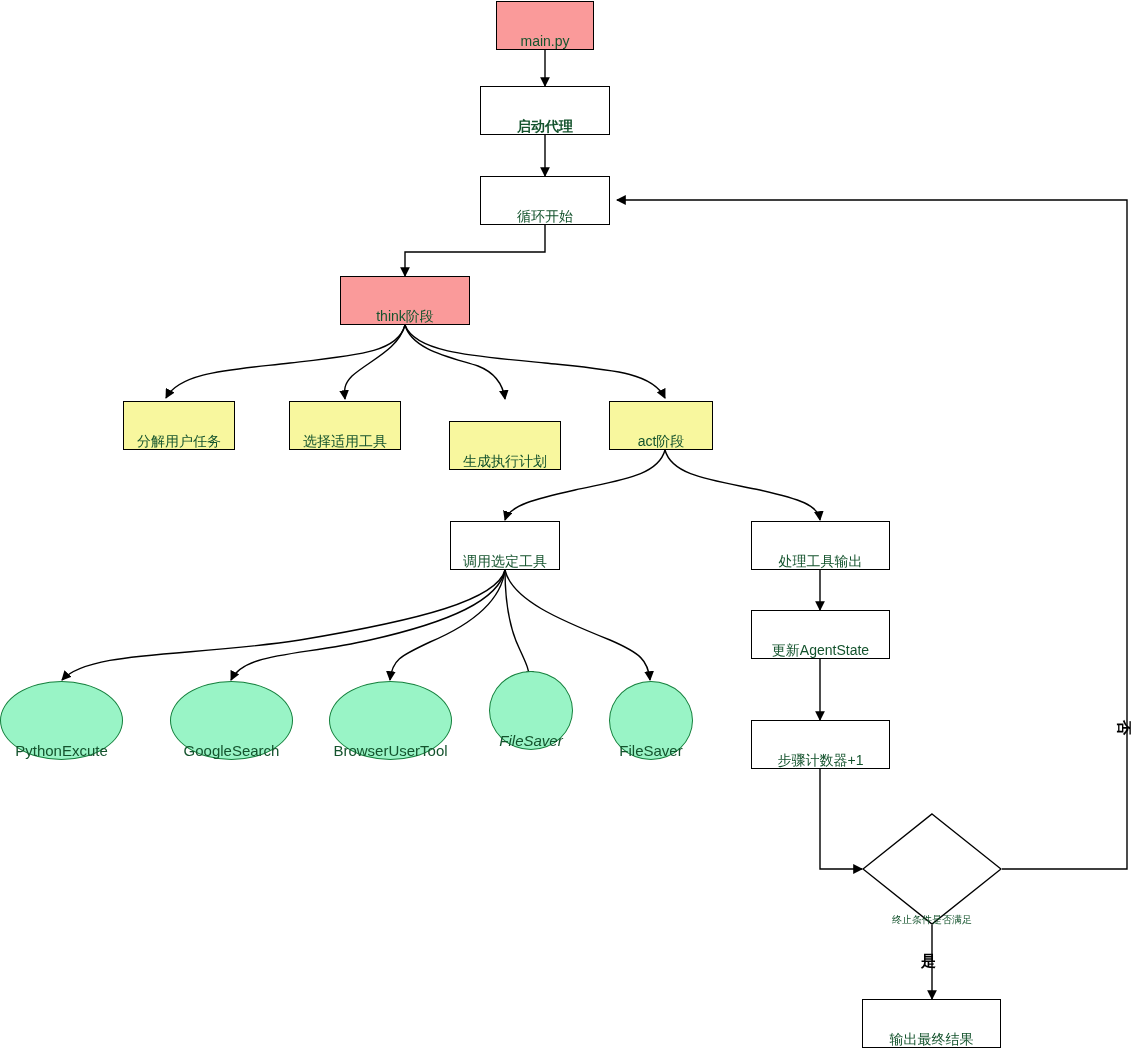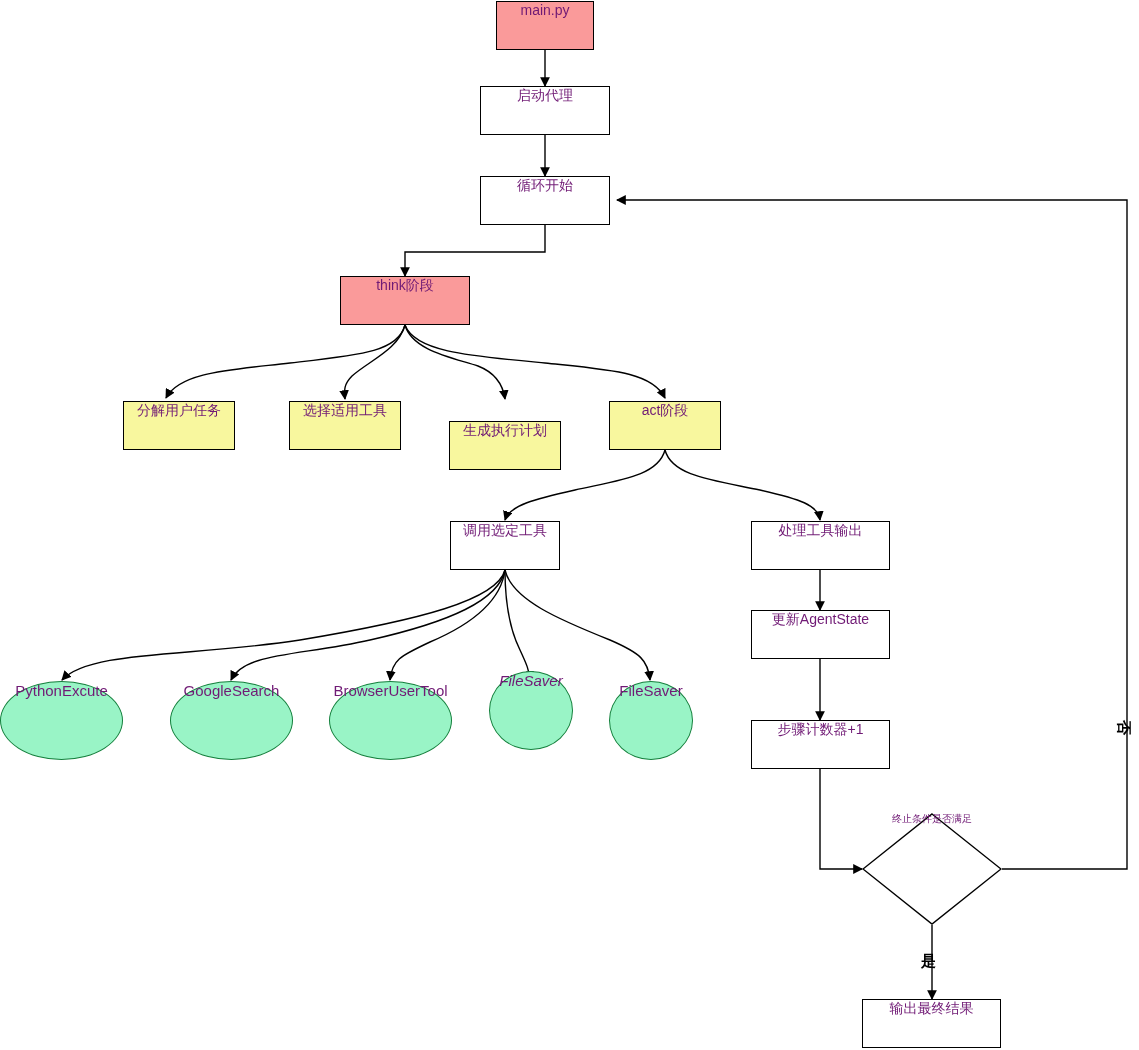--- a/index.html
+++ b/index.html
@@ -23,24 +23,24 @@
     left: 0;
     top: 0;
     width: 1139px;
     height: 1050px;
     pointer-events: none;
   }
   .node {
     position: absolute;
     box-sizing: border-box;
     display: flex;
-    align-items: flex-start;
+    align-items: flex-end;
     justify-content: center;
     text-align: center;
-    color: #701a75;
+    color: #14532d;
     line-height: 1.15;
   }
   .node-box {
     border: 1px solid #000000;
     background: #ffffff;
     font-size: 14px;
   }
   .node-box.pink {
     background: #fa9a9a;
   }
@@ -124,21 +124,21 @@
       <path d="M 932 925 L 932 999"></path>
 
       <path d="M 1002 869 L 1127 869 L 1127 200 L 617 200"></path>
     </g>
   </svg>
 
   <div class="node node-box pink" style="left:496px; top:1px; width:98px; height:49px;">
     <span>main.py</span>
   </div>
 
-  <div class="node node-box" style="left:480px; top:86px; width:130px; height:49px;">
+  <div class="node node-box" style="left:480px; top:86px; width:130px; height:49px;font-weight:bold;">
     <span>启动代理</span>
   </div>
 
   <div class="node node-box" style="left:480px; top:176px; width:130px; height:49px;">
     <span>循环开始</span>
   </div>
 
   <div class="node node-box pink" style="left:340px; top:276px; width:130px; height:49px;">
     <span>think阶段</span>
   </div>
@@ -148,21 +148,21 @@
   </div>
 
   <div class="node node-box yellow" style="left:289px; top:401px; width:112px; height:49px;">
     <span>选择适用工具</span>
   </div>
 
   <div class="node node-box yellow" style="left:449px; top:421px; width:112px; height:49px;">
     <span>生成执行计划</span>
   </div>
 
-  <div class="node node-box yellow" style="left:609px; top:401px; width:112px; height:49px;">
+  <div class="node node-box yellow" style="left:609px; top:401px; width:104px; height:49px;">
     <span>act阶段</span>
   </div>
 
   <div class="node node-box" style="left:450px; top:521px; width:110px; height:49px;">
     <span>调用选定工具</span>
   </div>
 
   <div class="node node-box" style="left:751px; top:521px; width:139px; height:49px;">
     <span>处理工具输出</span>
   </div>

